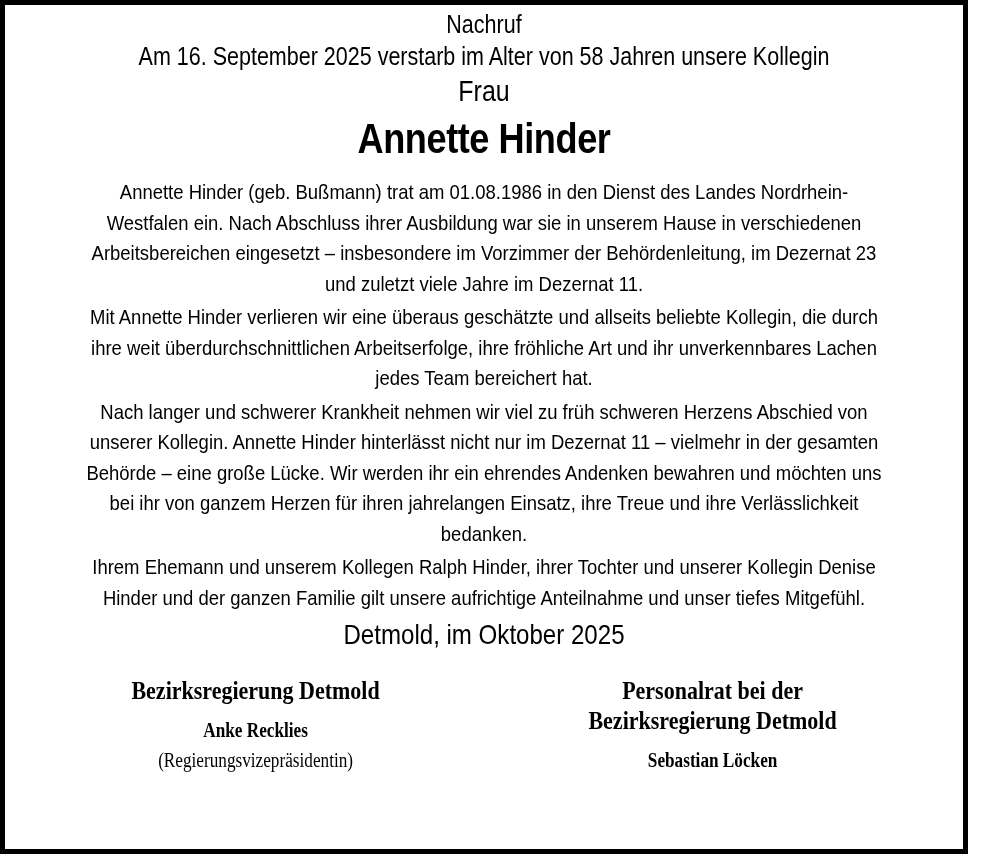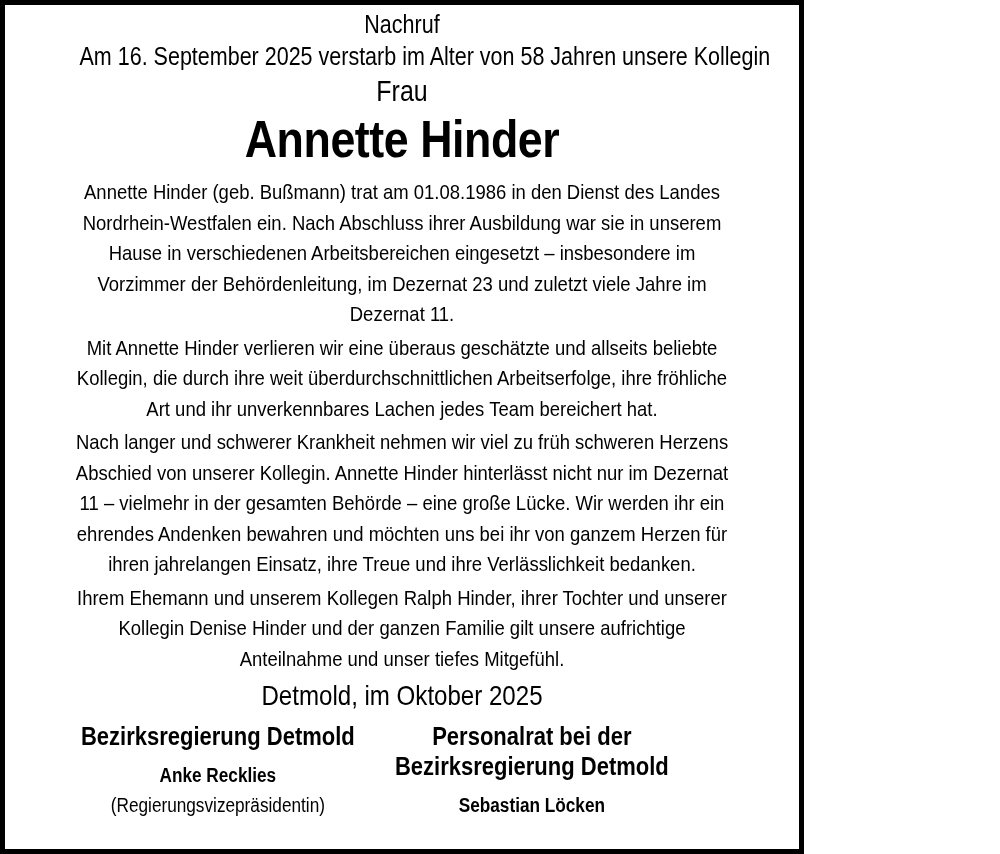--- a/index.html
+++ b/index.html
@@ -12,21 +12,21 @@
     width: 1000px;
     height: 854px;
     overflow: hidden;
     font-family: "Liberation Sans", "DejaVu Sans", sans-serif;
     color: #000000;
   }
 
   
   .notice-frame {
     box-sizing: border-box;
-    width: 804px;
+    width: 968px;
     height: 854px;
     border: 5px solid #000000;
     background: #ffffff;
     padding: 4px 22px 2px 22px;
     display: flex;
     flex-direction: column;
     align-items: stretch;
     text-align: center;
   }
 
@@ -54,21 +54,21 @@
     font-size: 25px;
     line-height: 34px;
     font-weight: 400;
   }
   .salutation {
     font-size: 29px;
     line-height: 36px;
     font-weight: 400;
   }
   .deceased-name {
-    font-size: 52px;
+    font-size: 42px;
     line-height: 64px;
     font-weight: 700;
     letter-spacing: -0.5px;
     margin-top: -2px;
     margin-bottom: 4px;
   }
 
   
   .body-block {
     margin-top: 2px;
@@ -87,24 +87,25 @@
     line-height: 33px;
     font-weight: 400;
     margin-top: 5px;
     text-align: center;
   }
 
   
   .signatures {
     display: flex;
     flex-direction: row;
-    justify-content: flex-start;
+    justify-content: space-between;
     align-items: flex-start;
-    margin-top: 9px;
+    margin-top: 25px;
     padding: 0 34px;
+    font-family: Liberation Serif, serif;
   }
   .sig-col {
     width: 46%;
     text-align: center;
   }
   .sig-org {
     font-size: 25px;
     line-height: 30px;
     font-weight: 700;
   }

